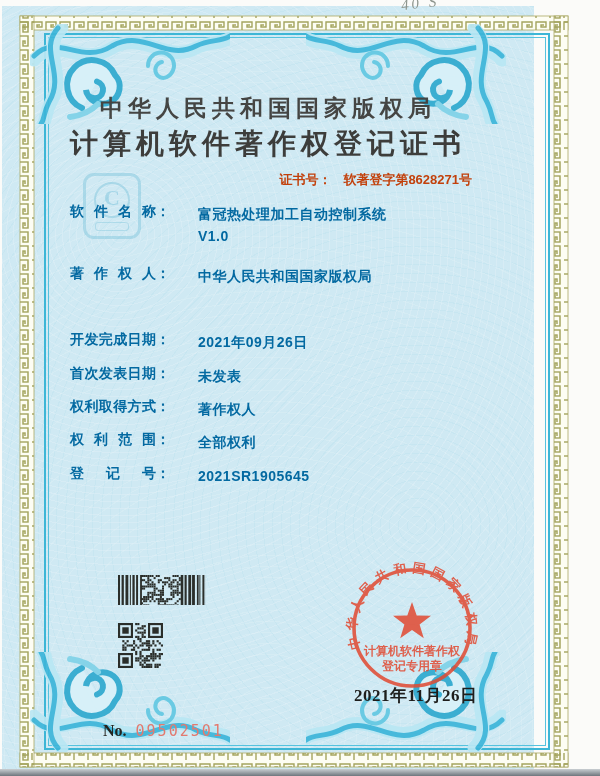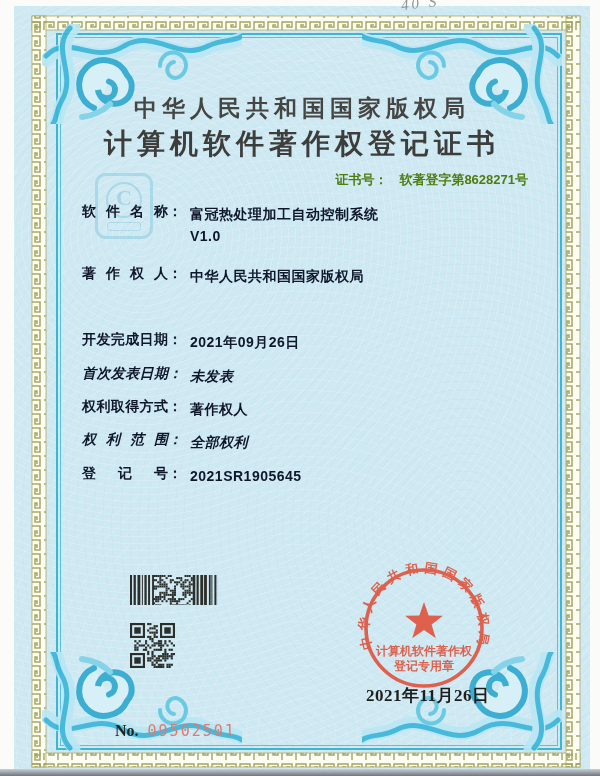--- a/index.html
+++ b/index.html
@@ -8,21 +8,21 @@
     background:#fbfbf9;
     font-family:"Liberation Sans", sans-serif;
   }
   
   .scan-edge-bottom{
     position:absolute;left:0;right:0;bottom:0;height:7px;
     background:linear-gradient(#c9ced2,#6f767d);
   }
   
   .paper{
-    position:absolute;left:14px;top:6px;width:576px;height:764px;
+    position:absolute;left:2px;top:6px;width:532px;height:764px;
     background:#cfe9f3;
   }
   .paper .texture{
     position:absolute;inset:0;pointer-events:none;opacity:.5;
     background:
       repeating-radial-gradient(circle at 22% 30%, rgba(255,255,255,.35) 0 1px, rgba(255,255,255,0) 1px 7px),
       repeating-radial-gradient(circle at 78% 68%, rgba(142,205,226,.22) 0 1px, rgba(142,205,226,0) 1px 9px),
       repeating-radial-gradient(circle at 50% 95%, rgba(255,255,255,.25) 0 1px, rgba(255,255,255,0) 1px 11px);
   }
   
@@ -68,33 +68,33 @@
   .authority{
     position:absolute;left:0;right:0;top:87px;text-align:center;z-index:3;
     font:bold 23px "Liberation Serif", serif;letter-spacing:5px;color:#454543;
   }
   .cert-title{
     position:absolute;left:0;right:0;top:119px;text-align:center;z-index:3;
     font:bold 28px "Liberation Serif", serif;letter-spacing:5px;color:#3d3d3b;
   }
   .cert-no-line{
     position:absolute;right:62px;top:165px;z-index:3;
-    font:bold 13px "Liberation Sans", sans-serif;color:#4d7c0f;
+    font:bold 13px "Liberation Sans", sans-serif;color:#c2410c;
   }
   .cert-no-line .gap{display:inline-block;width:12px;}
   .fields{position:absolute;left:68px;top:0;z-index:3;}
   .row{position:absolute;left:0;display:flex;align-items:flex-start;white-space:nowrap;
-       font:bold 14px "Liberation Sans", sans-serif;color:#0f172a;}
-  .r0{top:197px;} .r1{top:259px;} .r2{top:325px;} .r3{top:359px;font-style:italic;}
-  .r4{top:392px;} .r5{top:425px;font-style:italic;} .r6{top:459px;}
+       font:bold 14px "Liberation Sans", sans-serif;color:#0369a1;}
+  .r0{top:197px;} .r1{top:259px;} .r2{top:325px;} .r3{top:359px;}
+  .r4{top:392px;} .r5{top:425px;} .r6{top:459px;}
   .lbl{
     display:inline-block;width:86px;
     text-align:justify;text-align-last:justify;text-justify:inter-character;
   }
-  .val{margin-left:8px;letter-spacing:.5px;line-height:22px;}
+  .val{margin-left:28px;letter-spacing:.5px;line-height:22px;}
   .statement{
     position:absolute;left:68px;top:494px;width:452px;z-index:3;
     font:bold 14.2px "Liberation Sans", sans-serif;color:#313130;
     line-height:33.5px;text-indent:2em;letter-spacing:.4px;text-align:justify;
   }
   
   .barcode{position:absolute;left:116px;top:569px;z-index:3;}
   .qrcode{position:absolute;left:116px;top:617px;z-index:3;}
   .serial{
     position:absolute;left:101px;top:676px;z-index:3;white-space:nowrap;

